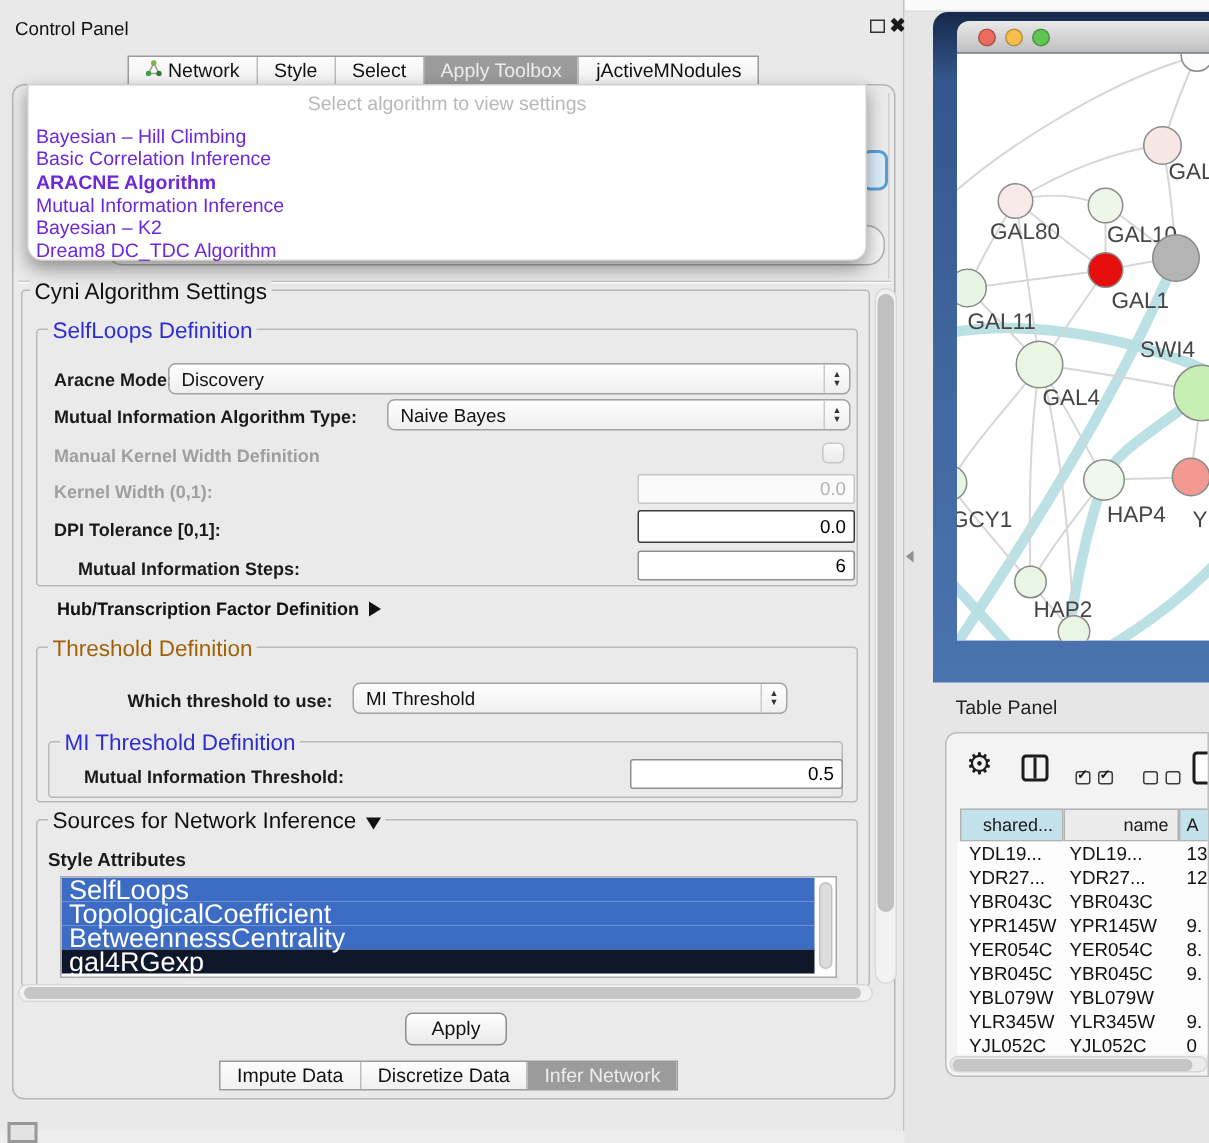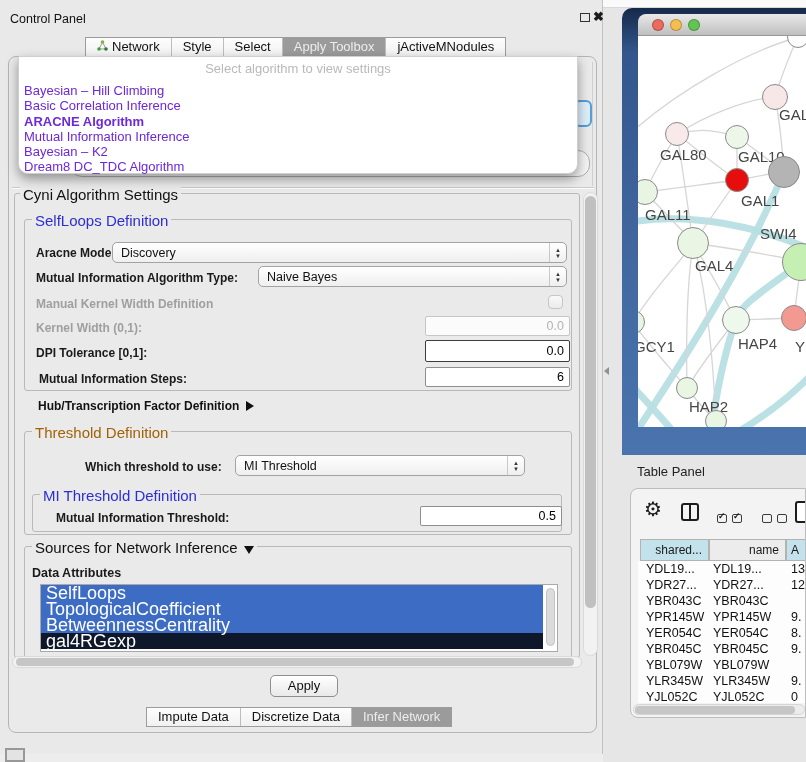--- a/index.html
+++ b/index.html
@@ -184,21 +184,21 @@
 
 <div class="flabel dis" style="left:36px;top:297px">Manual Kernel Width Definition</div>
 <div class="cbox" style="left:548px;top:295px"></div>
 
 <div class="flabel dis" style="left:36px;top:321px">Kernel Width (0,1):</div>
 <input class="tinput dis" style="left: 425px; top: 316px; width: 145px;" readonly="" value="0.0">
 
 <div class="flabel" style="left:36px;top:346px">DPI Tolerance [0,1]:</div>
 <input class="tinput strong" style="left: 425px; top: 340px; width: 145px;" readonly="" value="0.0">
 
-<div class="flabel" style="left:39px;top:372px">Mutual Information Steps:</div>
+<div class="flabel" style="left:52px;top:372px">Mutual Information Steps:</div>
 <input class="tinput" style="left: 425px; top: 367px; width: 145px;" readonly="" value="6">
 
 <div class="hubrow">
   <span>Hub/Transcription Factor Definition</span>
   <span class="tri-r"></span>
 </div>
 
 <div class="group" style="left:24px;top:431px;width:548px;height:104px"></div>
 <div class="glabel green" style="left:32px;top:424px">Threshold Definition</div>
 
@@ -211,21 +211,21 @@
 <div class="group" style="left:32px;top:494px;width:530px;height:38px"></div>
 <div class="glabel blue" style="left:40px;top:487px">MI Threshold Definition</div>
 
 <div class="flabel" style="left:56px;top:511px">Mutual Information Threshold:</div>
 <input class="tinput" style="left: 420px; top: 506px; width: 142px;" readonly="" value="0.5">
 
 <div class="group" style="left:24px;top:546px;width:548px;height:112px"></div>
 <div class="glabel" style="left:32px;top:539px">
   <span>Sources for Network Inference</span><span class="tri-d"></span>
 </div>
-<div class="flabel" style="left:32px;top:566px;font-size:12.5px">Data Attributes</div>
+<div class="flabel" style="left:32px;top:566px;font-size:12.5px">Style Attributes</div>
 
 <div class="abs srclist" id="srclist">
   <div class="srcitem" style="background: rgb(61, 108, 197);">SelfLoops</div>
     <div class="srcitem" style="background: rgb(61, 108, 197);">TopologicalCoefficient</div>
     <div class="srcitem" style="background: rgb(61, 108, 197);">BetweennessCentrality</div>
     <div class="srcitem" style="background: #0f172a;">gal4RGexp</div>
     <div class="srcscroll"></div>
 </div>
 
 <div class="abs vscroll"></div>

